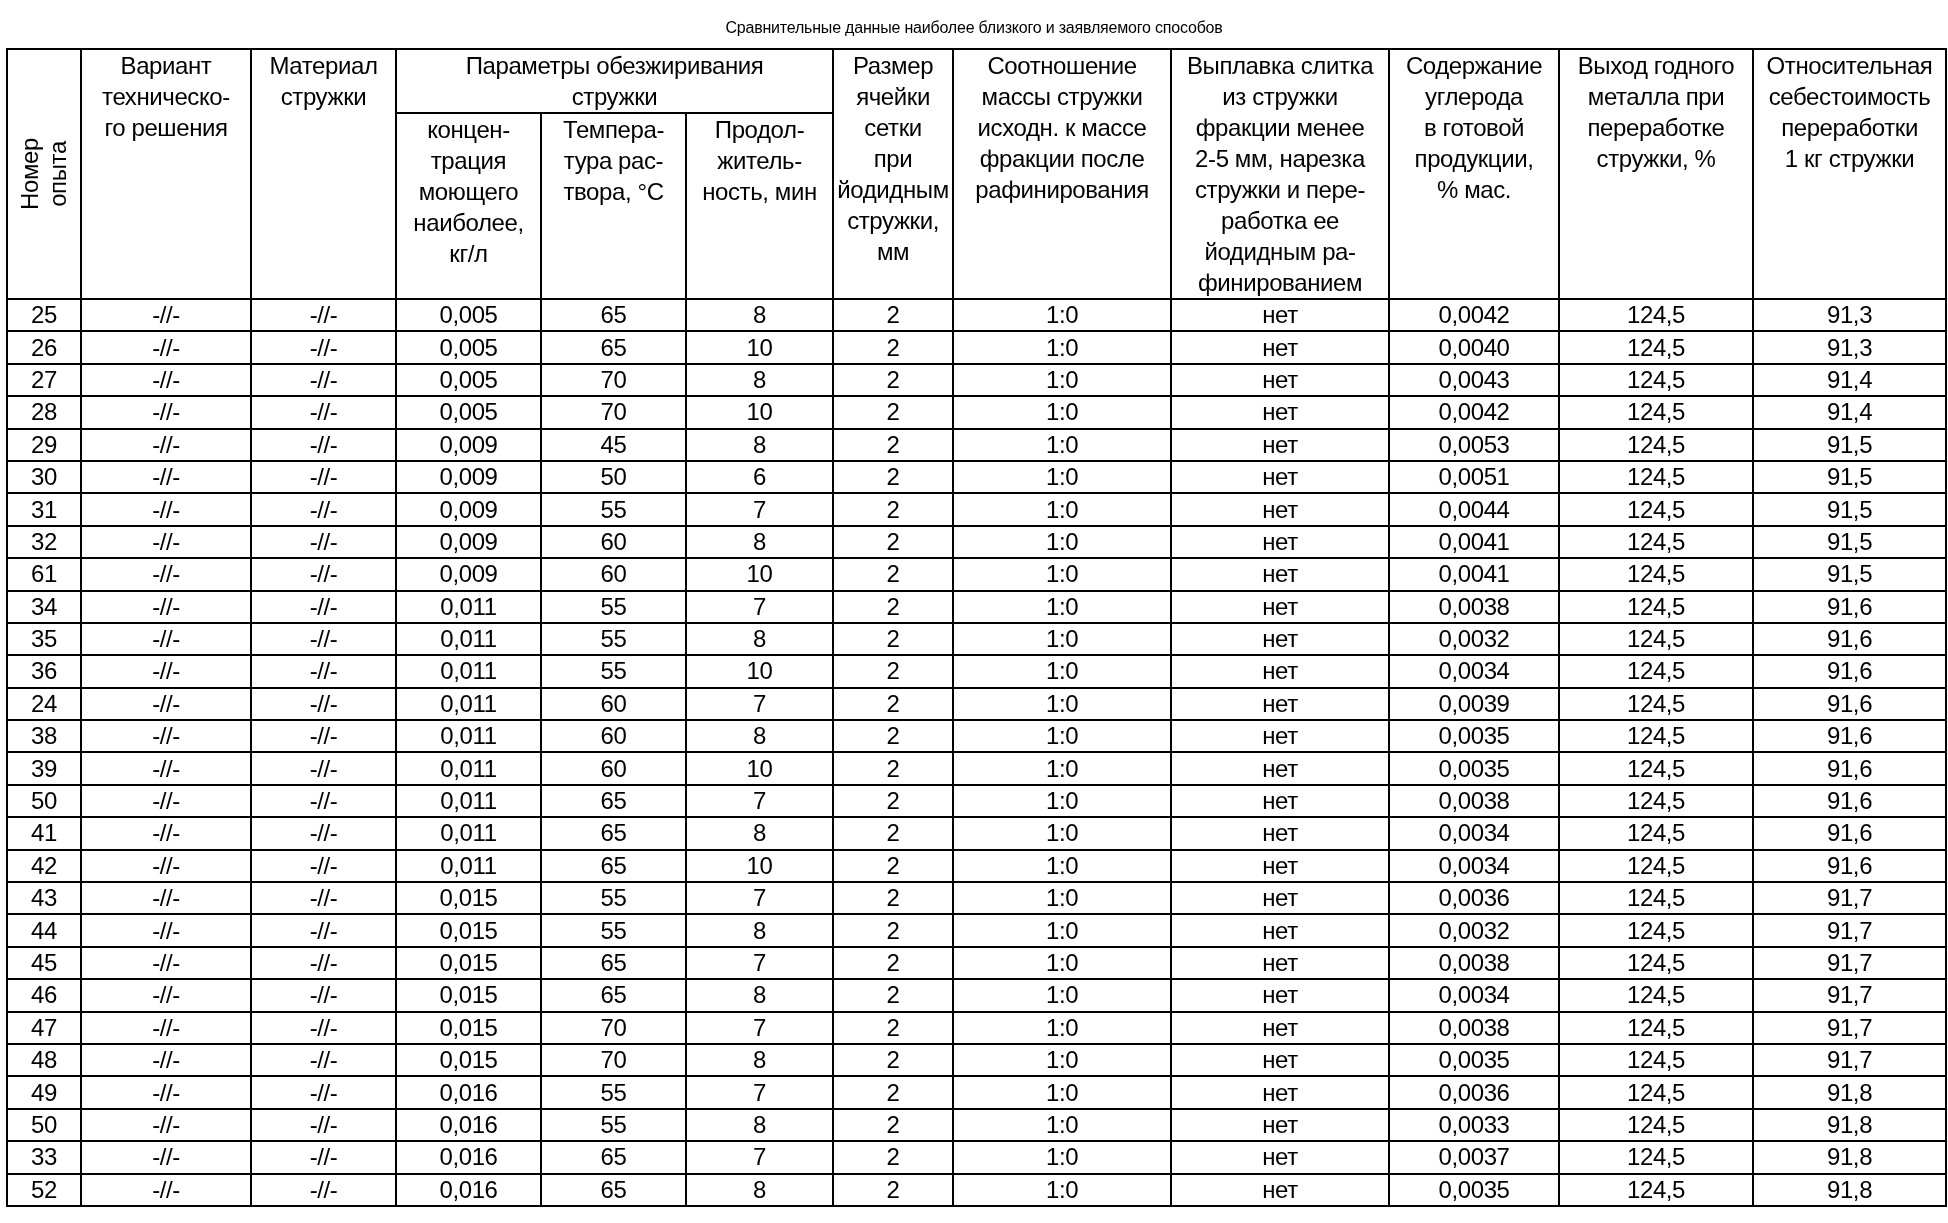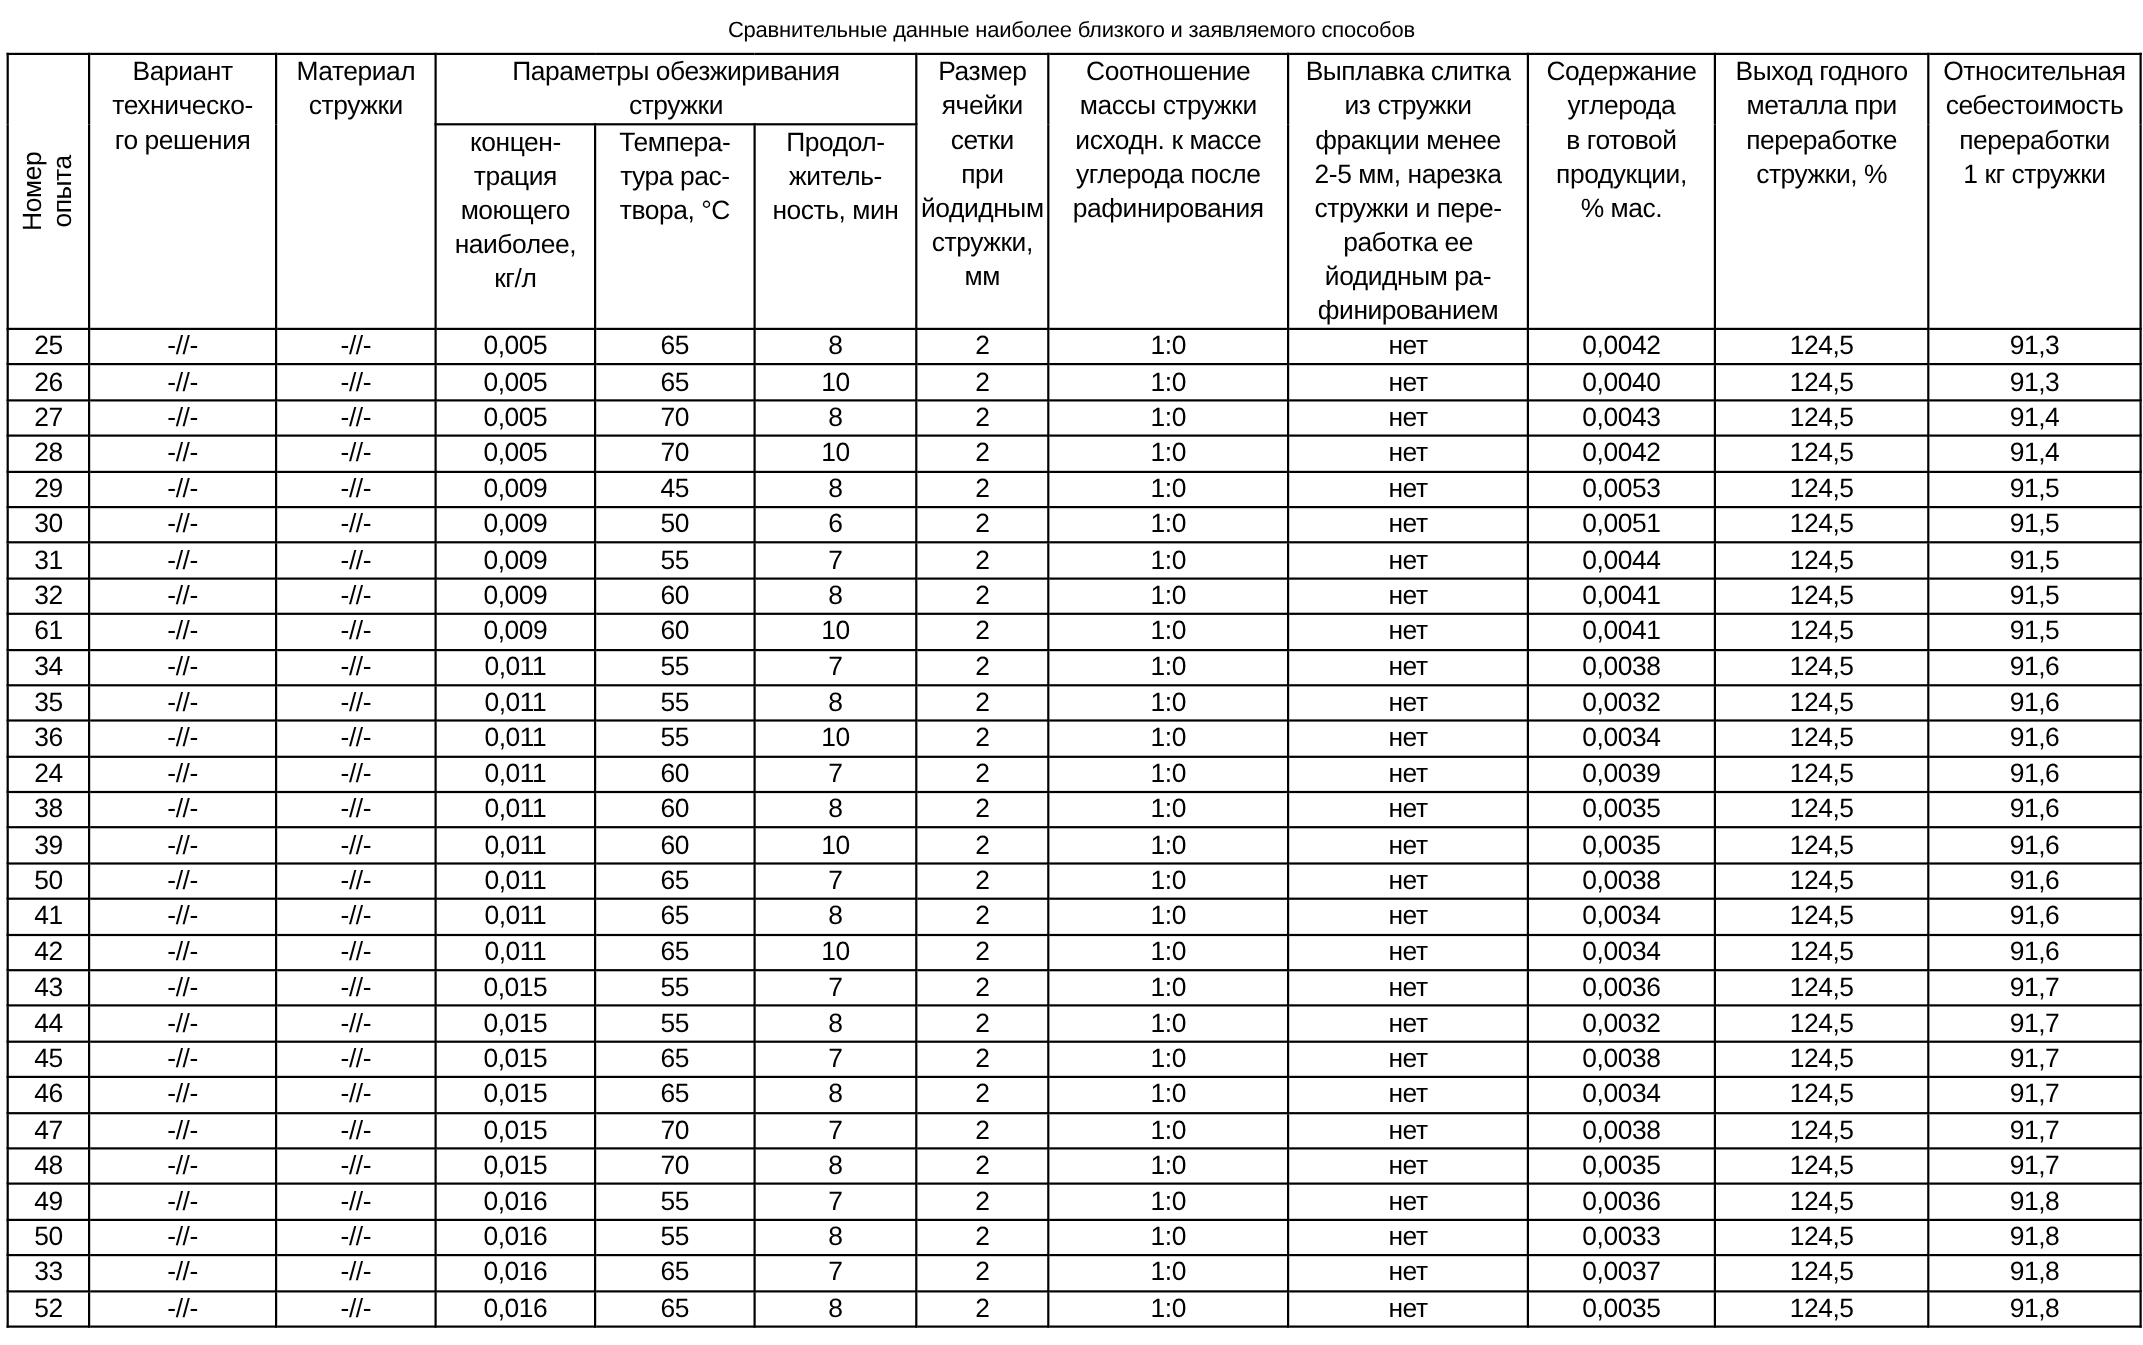--- a/index.html
+++ b/index.html
@@ -1,19 +1,19 @@
 <!DOCTYPE html>
 <html><head>
 <meta charset="utf-8">
 <style>
   html, body { margin: 0; padding: 0; background: #ffffff; }
   body { width: 1948px; height: 1223px; overflow: hidden; position: relative;
          font-family: "Liberation Sans", "DejaVu Sans", sans-serif; color: #000; }
   .caption { position: absolute; left: 0; top: 14px; width: 1948px; text-align: center;
-             font-size: 20px; line-height: 28px; letter-spacing: -0.2px; }
+             font-size: 16px; line-height: 28px; letter-spacing: -0.2px; }
   table.data { position: absolute; left: 6px; top: 48px; border-collapse: collapse;
                table-layout: fixed; width: 1939px; }
   table.data td, table.data th { border: 2.5px solid #000; padding: 0; text-align: center;
                font-weight: normal; font-size: 24px; letter-spacing: -0.4px; overflow: hidden; }
   th { vertical-align: top; line-height: 31px; }
   th.top2 { height: 60px; line-height: 31px; }
   th.sub { height: 183px; padding-top: 2px; margin-left: 40px; }
   th.rot { vertical-align: middle; }
   .rot-inner { display: inline-block; transform: rotate(-90deg); white-space: nowrap;
                line-height: 28px; font-size: 24px; }
@@ -67,21 +67,21 @@
         <span class="ln">сетки</span>
         <span class="ln">при</span>
         <span class="ln">йодидным</span>
         <span class="ln">стружки,</span>
         <span class="ln">мм</span>
       </th>
       <th rowspan="2">
         <span class="ln">Соотношение</span>
         <span class="ln">массы стружки</span>
         <span class="ln">исходн. к массе</span>
-        <span class="ln">углерода после</span>
+        <span class="ln">фракции после</span>
         <span class="ln">рафинирования</span>
       </th>
       <th rowspan="2">
         <span class="ln">Выплавка слитка</span>
         <span class="ln">из стружки</span>
         <span class="ln">фракции менее</span>
         <span class="ln">2-5 мм, нарезка</span>
         <span class="ln">стружки и пере-</span>
         <span class="ln">работка ее</span>
         <span class="ln">йодидным ра-</span>

